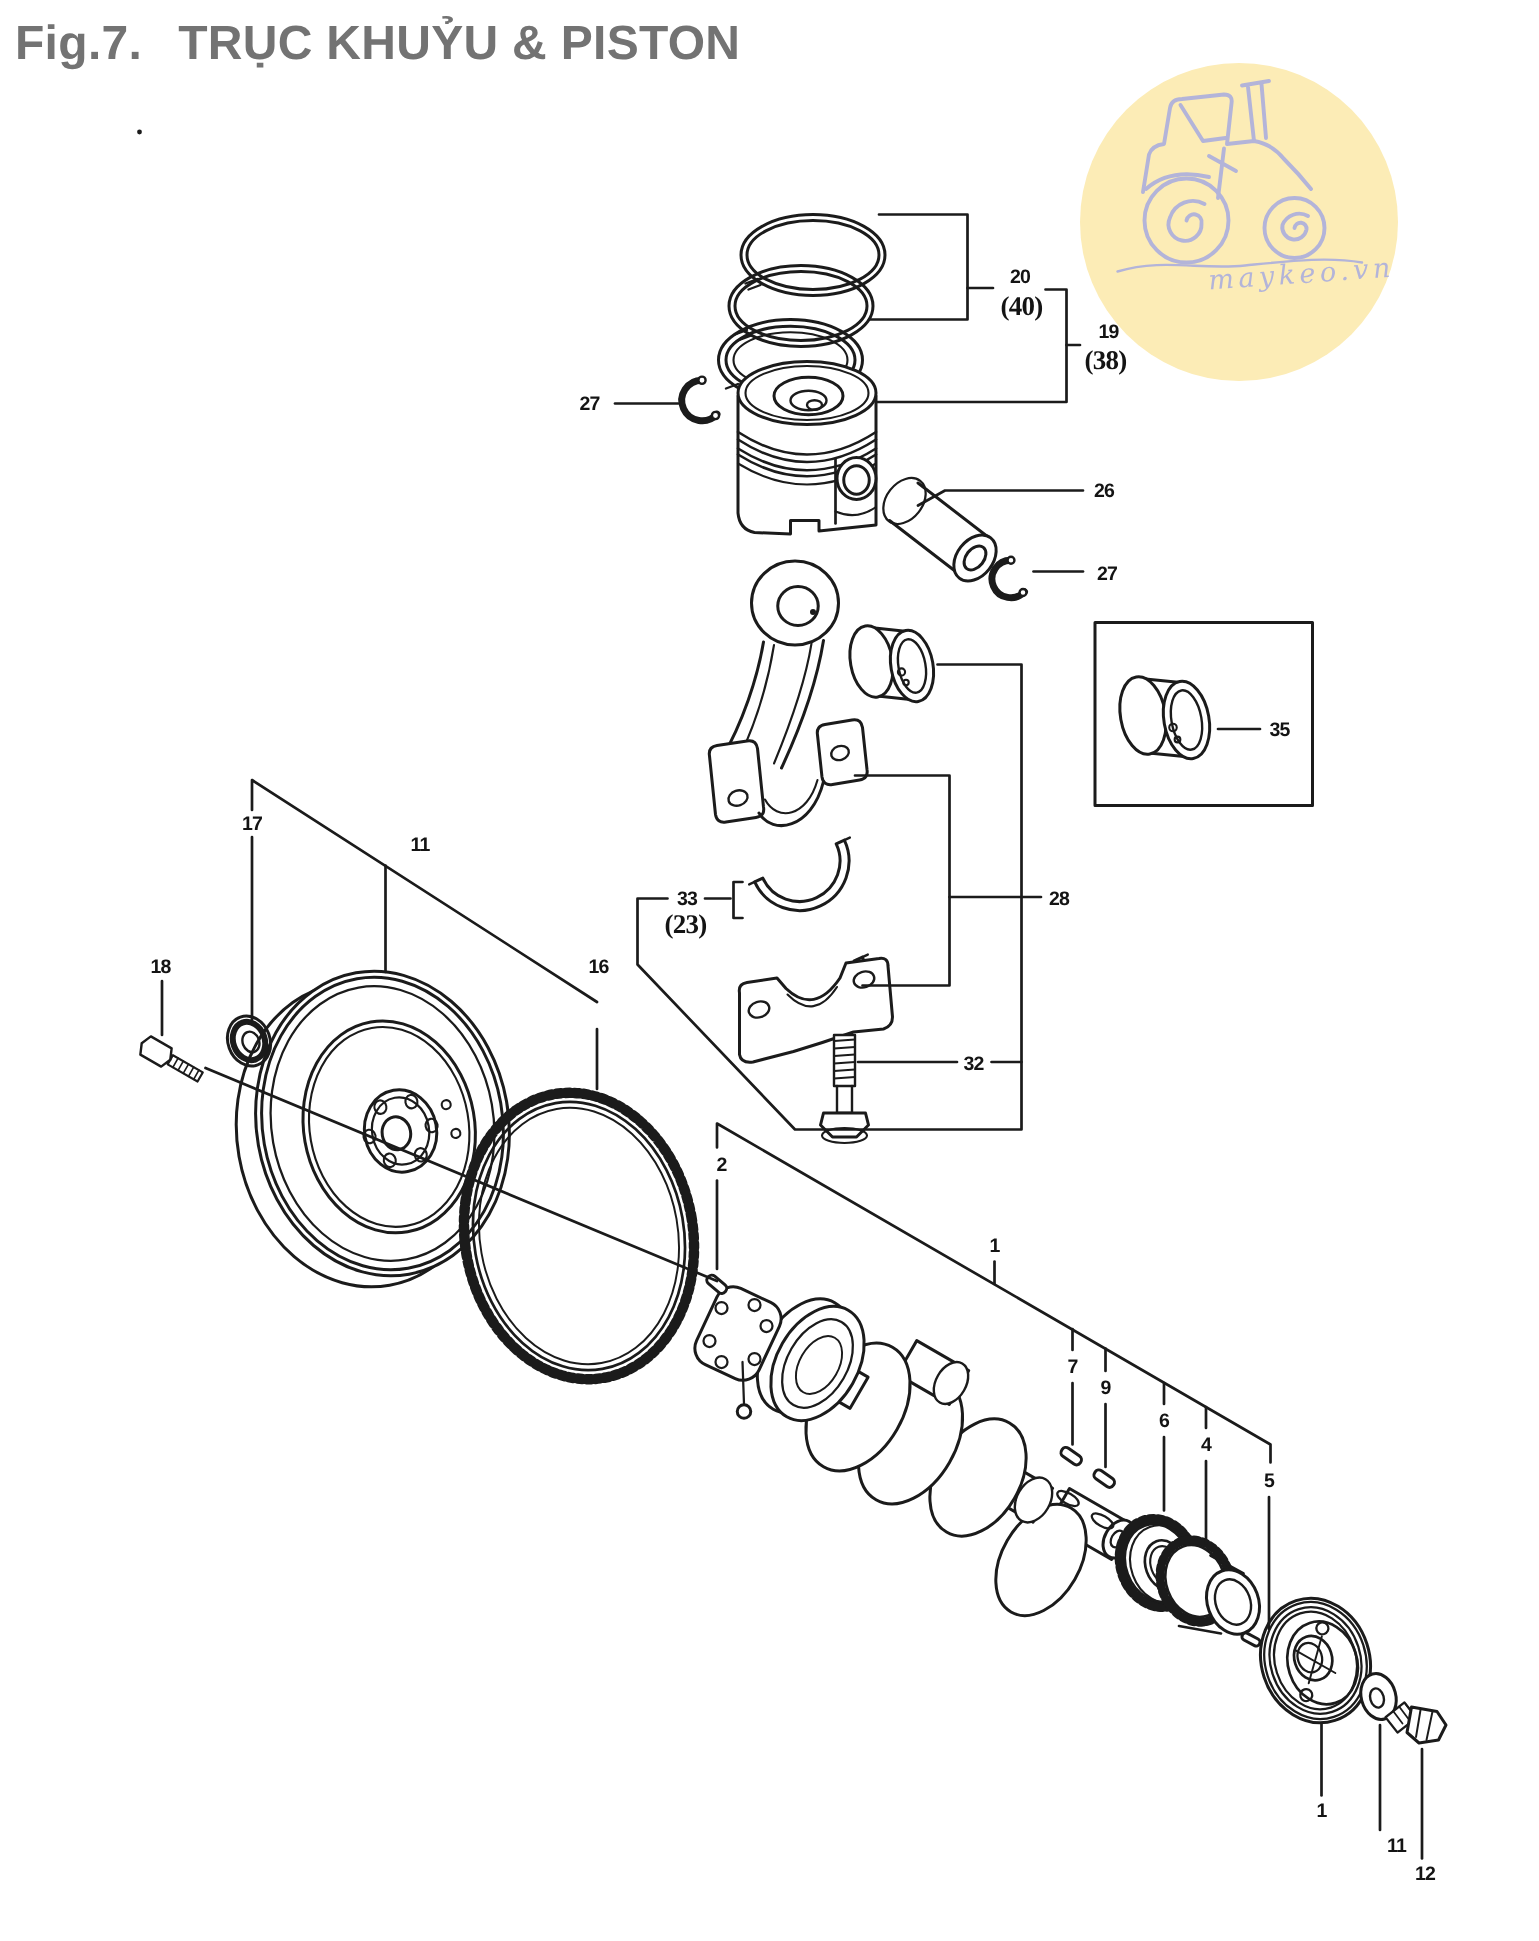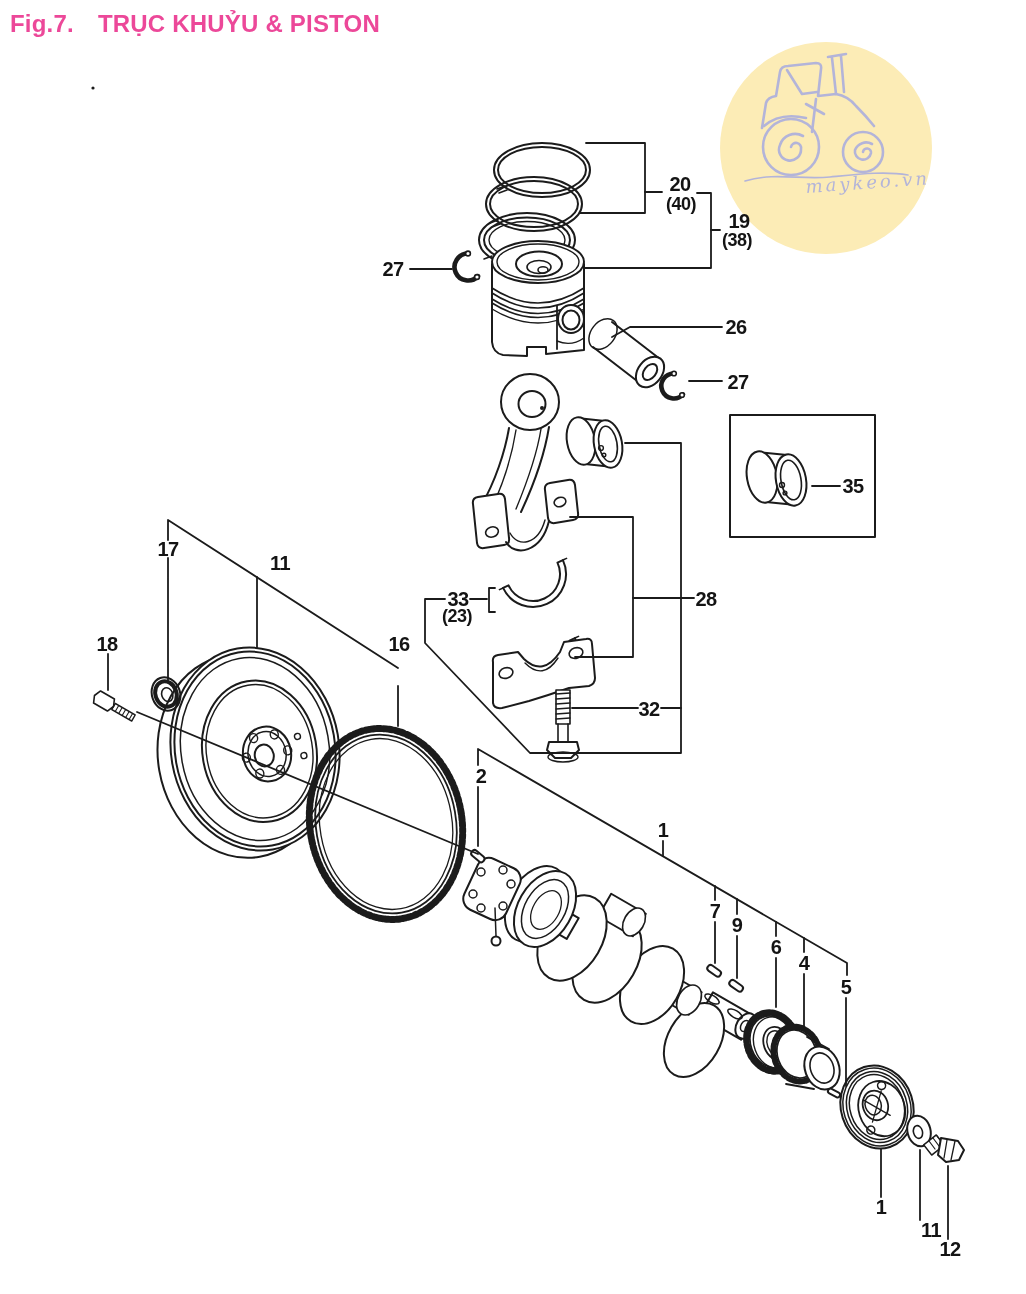--- a/index.html
+++ b/index.html
@@ -1,24 +1,24 @@
 <!DOCTYPE html>
 <html><head>
 <meta charset="utf-8">
 <style>
   html,body{margin:0;padding:0;background:#ffffff;}
   #stage{position:relative;width:1026px;height:1294px;background:#fff;overflow:hidden;
          font-family:"Liberation Sans",sans-serif;}
   #art{position:absolute;left:0;top:0;}
-  .title{position:absolute;left:10px;top:10px;font-size:24px;font-weight:600;color:#ec4899;
+  .title{position:absolute;left:10px;top:10px;font-size:32px;font-weight:600;color:#737373;
          white-space:pre;letter-spacing:.2px;}
   .title .t2{margin-left:24px;}
-  .callout{position:absolute;transform:translate(-50%,-50%);font-size:20px;font-weight:700;
+  .callout{position:absolute;transform:translate(-50%,-50%);font-size:13px;font-weight:700;
            color:#141414;letter-spacing:-0.5px;white-space:nowrap;line-height:1;}
-  .paren{font-size:18px;}
+  .paren{font-size:18px;font-family:Liberation Serif, serif;}
 </style>
 </head>
 <body>
 
 <div id="stage">
 
 <svg id="art" width="1026" height="1294" viewBox="0 0 1026 1294">
   <g stroke="#1b1b1b" stroke-width="2" fill="none" stroke-linecap="round" stroke-linejoin="round">
 
     <g stroke="none">

